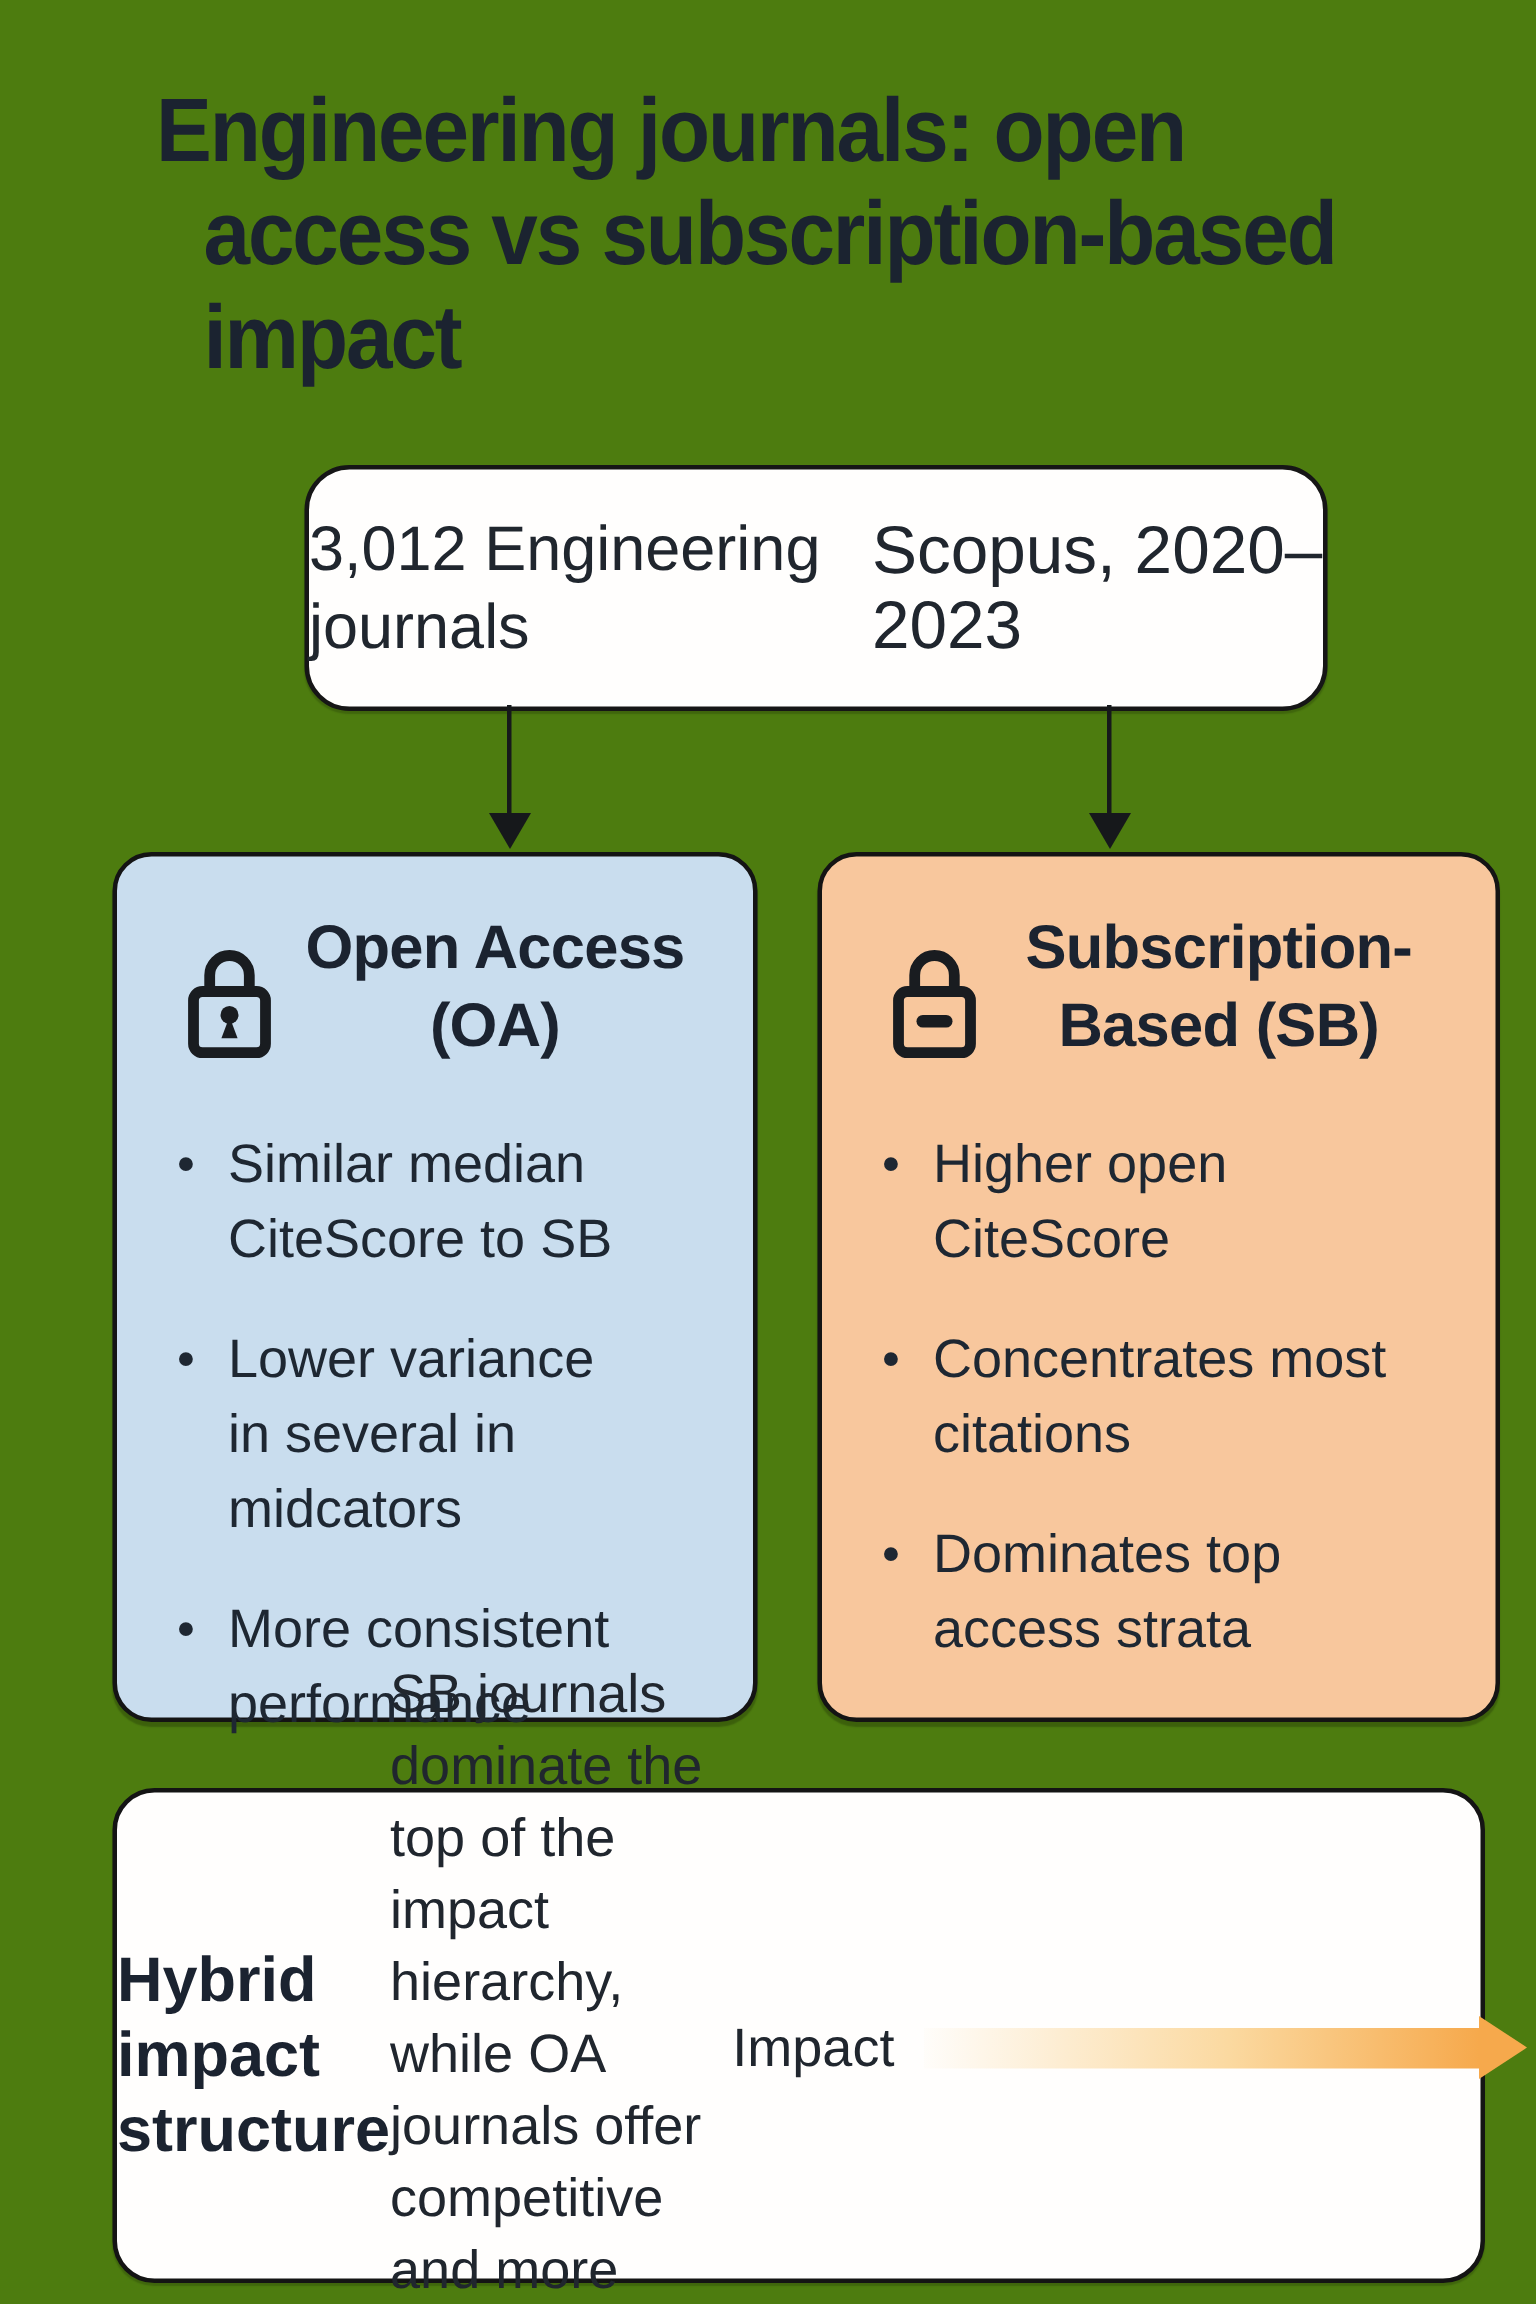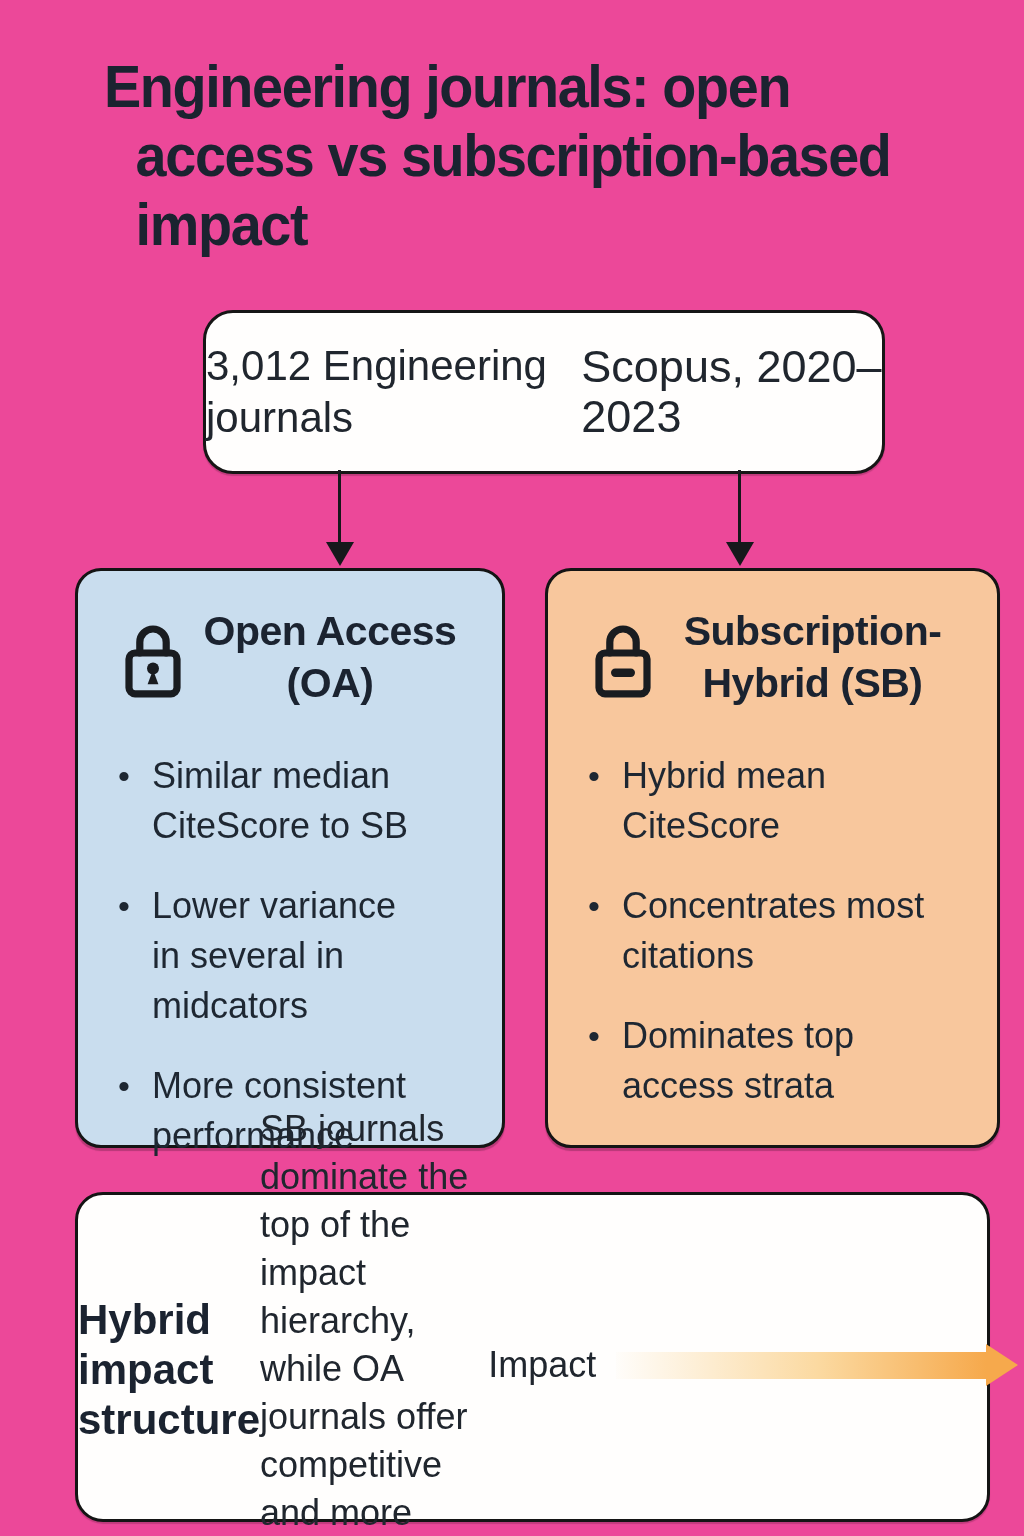--- a/index.html
+++ b/index.html
@@ -1,19 +1,19 @@
 <!DOCTYPE html>
 <html><head>
 <meta charset="utf-8">
 <style>
   html,body{margin:0;padding:0;}
   body{background:#e8e6e2;font-family:"Liberation Sans","DejaVu Sans",sans-serif;}
   .canvas{
     position:relative;width:1024px;height:1536px;margin:0 auto;
-    background:#ec4899;overflow:hidden;color:#1c2530;
+    background:#4d7c0f;overflow:hidden;color:#1c2530;
   }
   .pre{white-space:pre-line;}
 
   
   .main-title{
     position:absolute;left:104px;top:52px;width:860px;
     font-size:60px;font-weight:700;line-height:69px;letter-spacing:-1.5px;
     color:#1b2330;
     padding-left:34px;text-indent:-34px;
     transform:scaleX(0.93);transform-origin:left top;
@@ -42,21 +42,21 @@
   .connector-head.right{left:726px;}
 
   
   .cat-box{
     position:absolute;top:568px;height:580px;
     border:3px solid #141414;border-radius:26px;box-sizing:border-box;
     box-shadow:0 3px 1px rgba(0,0,0,0.22);
   }
   .oa-box{left:75px;width:430px;background:#c9ddee;}
   .sb-box{left:545px;width:455px;background:#f8c79d;}
-  .cat-header{display:flex;align-items:center;padding:34px 34px 0 36px;}
+  .cat-header{display:flex;align-items:flex-end;padding:34px 34px 0 36px;}
   .lock-big{width:78px;height:84px;flex:0 0 auto;margin-top:4px;}
   .cat-heading{
     flex:1;text-align:center;font-size:41px;font-weight:700;
     line-height:52px;color:#1b2330;letter-spacing:-0.5px;
   }
   .bullets{margin:42px 18px 0 40px;display:flex;flex-direction:column;gap:30px;}
   .bullet{display:flex;align-items:flex-start;}
   .bullet-marker{
     flex:0 0 34px;font-size:34px;line-height:50px;color:#1e2732;
   }
@@ -142,26 +142,26 @@
   </div>
 
   <div class="cat-box sb-box">
     <div class="cat-header">
       <svg class="lock-big" viewBox="0 0 64 70">
         <path d="M21 30 v-9 a11 11 0 0 1 22 0 v9" fill="none" stroke="#191c20" stroke-width="6" stroke-linecap="round"></path>
         <rect x="12" y="30" width="40" height="34" rx="5" fill="none" stroke="#191c20" stroke-width="6"></rect>
         <rect x="22" y="43" width="20" height="7" rx="3.5" fill="#191c20"></rect>
       </svg>
       <div class="cat-heading pre">Subscription-
-Hybrid (SB)</div>
+Based (SB)</div>
     </div>
     <div class="bullets">
       <div class="bullet">
         <span class="bullet-marker">•</span>
-        <span class="bullet-text pre">Hybrid mean
+        <span class="bullet-text pre">Higher open
 CiteScore</span>
       </div>
       <div class="bullet">
         <span class="bullet-marker">•</span>
         <span class="bullet-text pre">Concentrates most
 citations</span>
       </div>
       <div class="bullet">
         <span class="bullet-marker">•</span>
         <span class="bullet-text pre">Dominates top

